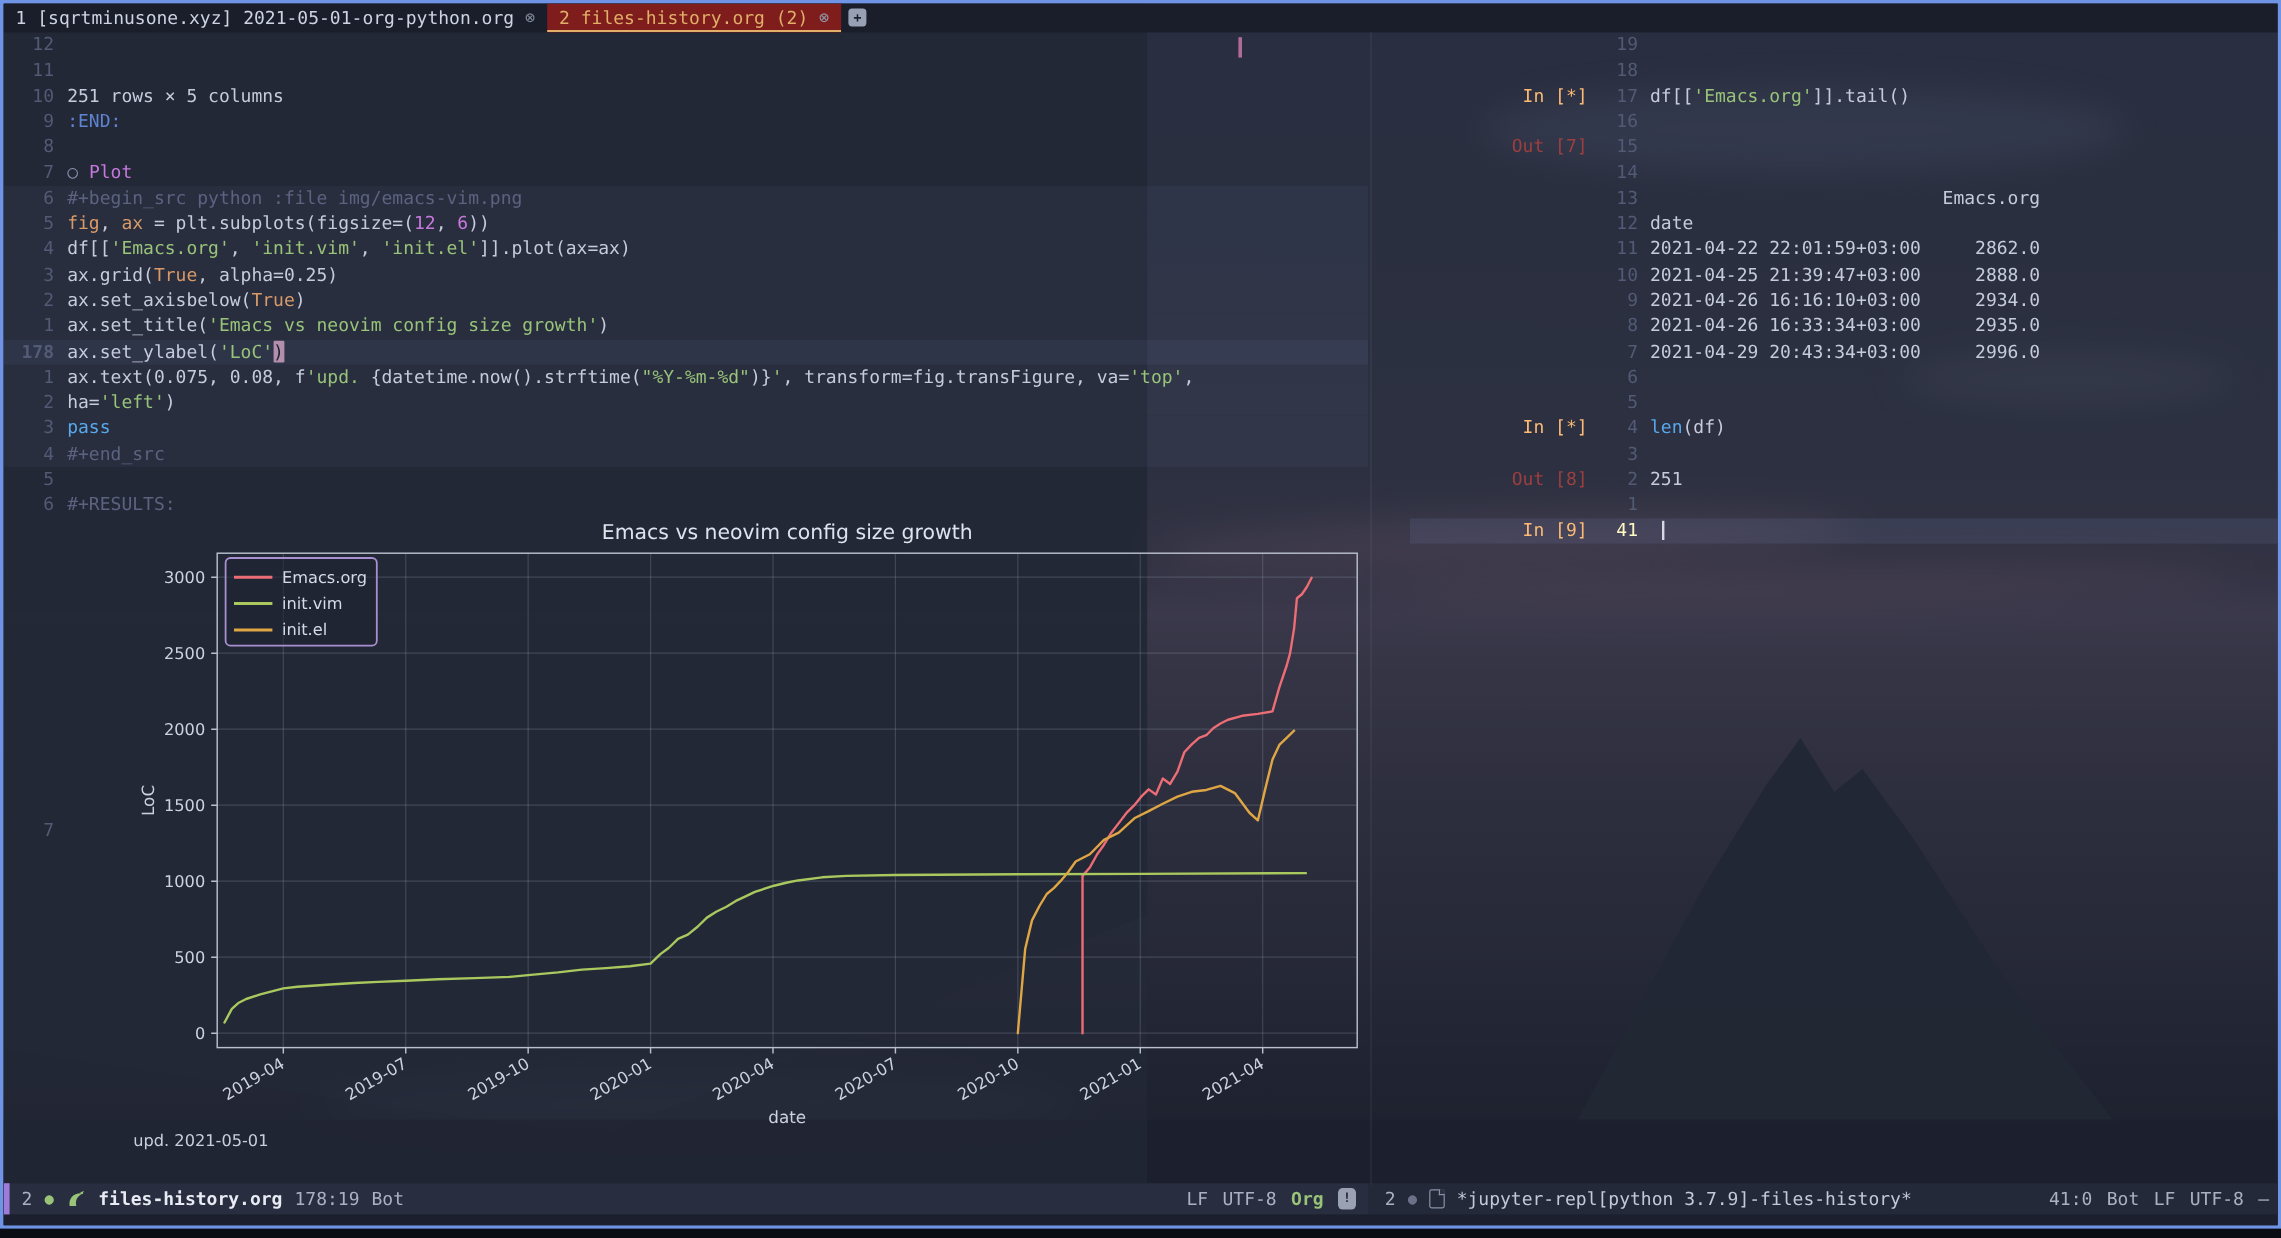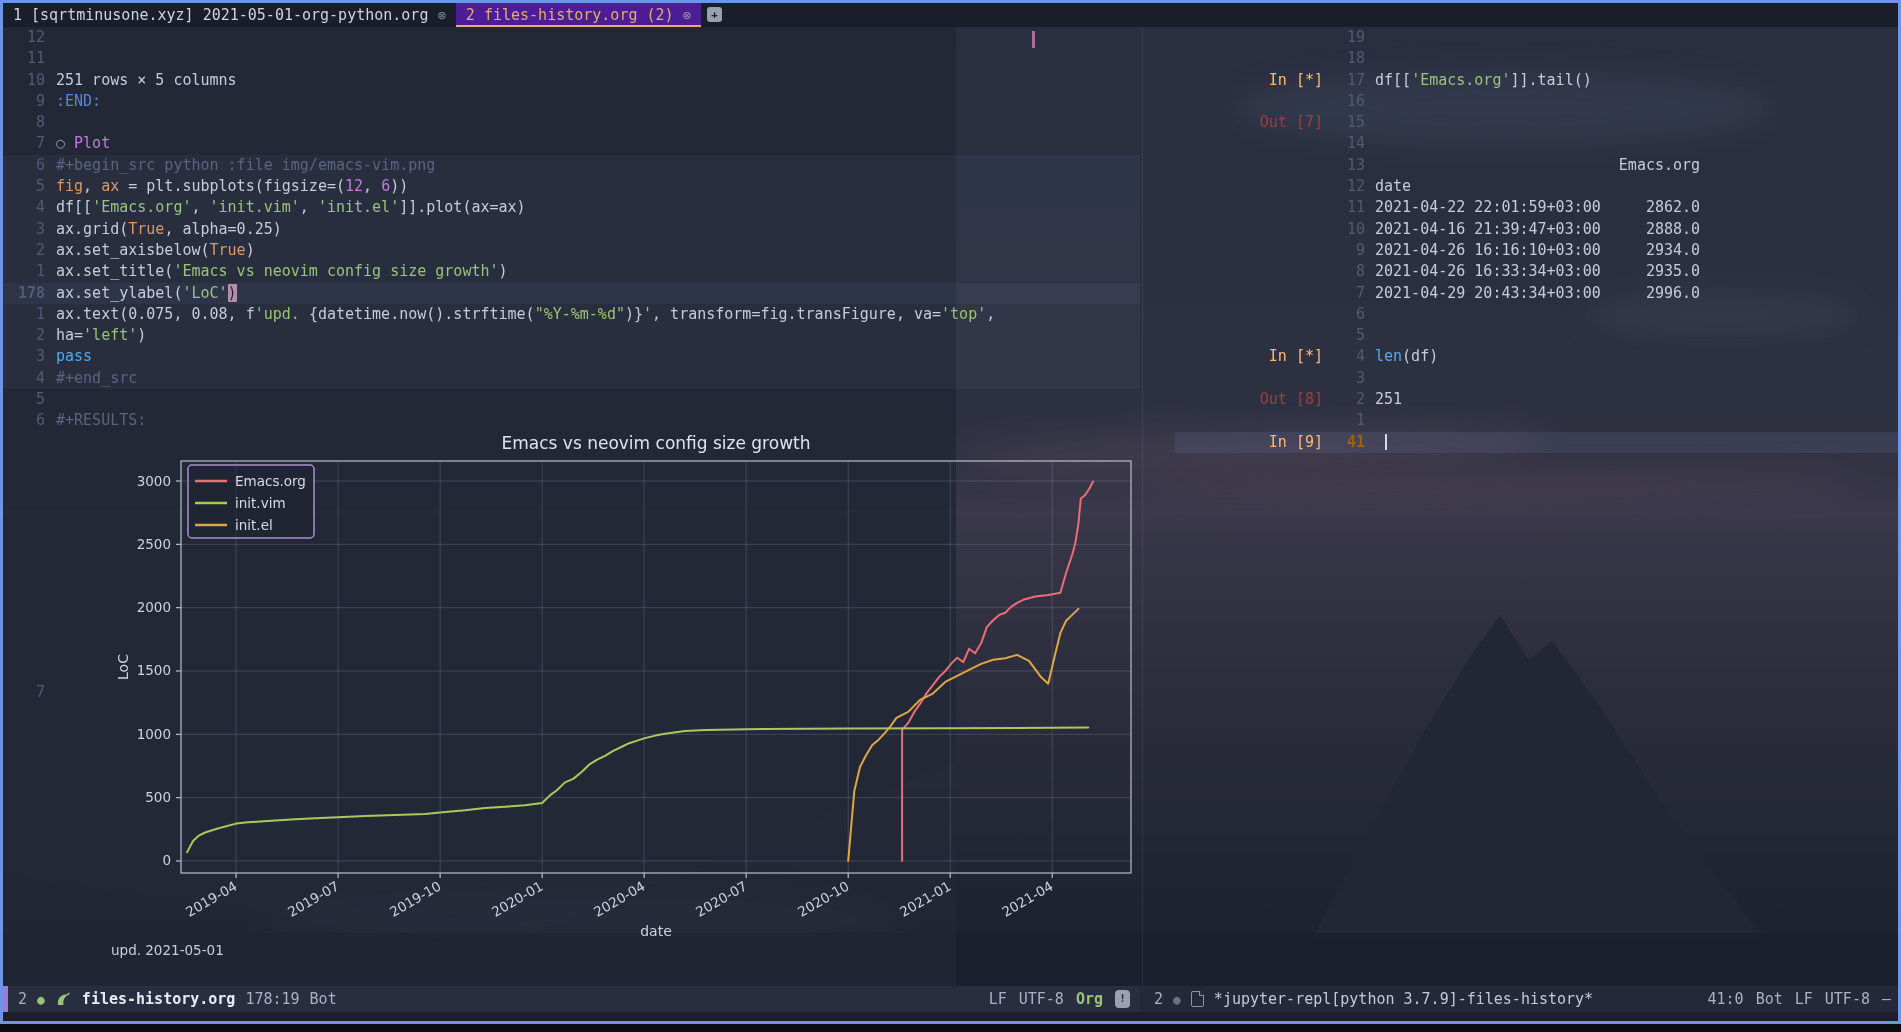--- a/index.html
+++ b/index.html
@@ -21,21 +21,21 @@
   #mountain{position:absolute;left:1300px;top:612px;width:470px;height:322px;background:#20242f;opacity:.96;
     clip-path:polygon(2% 100%,25% 38%,36% 12%,42% 0,48% 14%,53% 8%,62% 26%,78% 62%,98% 100%);}
   #sea{position:absolute;left:0;right:0;top:930px;height:96px;background:#131620;opacity:.92;}
   #tint{position:absolute;inset:0;background:rgba(37,42,58,.55);}
   #leftbg{position:absolute;left:0;top:24px;width:953px;height:959px;background:rgba(36,41,57,.55);}
   
   #tabbar{position:absolute;left:0;top:0;width:100%;height:24px;background:#191e2a;
           display:flex;align-items:stretch;font-size:15px;color:#ced3e2;}
   .tab{display:flex;align-items:center;padding:0 10px;gap:9px;white-space:pre;}
   .tab .close{color:#7e8699;font-size:14px;}
-  .tab.active{background:#4c1d95;color:#e0af68;box-shadow:inset 0 -2px 0 #e0af68;}
+  .tab.active{background:#7f1d1d;color:#e0af68;box-shadow:inset 0 -2px 0 #e0af68;}
   .tab.active .close{color:#8f96a6;}
   #newtab{width:15px;height:15px;margin:4px 0 0 6px;border-radius:3px;background:#98a0b4;
           color:#1a1f2b;font-size:11px;line-height:15px;text-align:center;font-weight:bold;}
   
   .pane{position:absolute;font-size:15px;line-height:21.3px;}
   .row{height:21.3px;display:flex;align-items:center;white-space:pre;}
   .row pre{margin:0;font:inherit;}
   #left-pane{left:0;top:24px;width:1137px;}
   #left-pane .ln{flex:none;width:39px;margin-left:3px;text-align:right;color:#525a75;}
   #left-pane pre{margin-left:11px;color:#c6cbdc;}
@@ -47,21 +47,21 @@
   .dr{color:#5f83cf}
   .cur{background:#b48ead;color:#1d2230;border-radius:1px;}
   #plot-ln{position:absolute;left:3px;top:680px;width:39px;text-align:right;color:#525a75;font-size:15px;}
   
   #right-pane{left:1172px;top:24px;width:758px;}
   #right-pane .prompt{flex:none;width:148px;text-align:right;}
   .pt-in{color:#fdba74;}
   .pt-out{color:#9e3f3f;}
   #right-pane .ln{flex:none;width:42px;text-align:right;color:#525a75;}
   #right-pane pre{margin-left:10px;color:#ccd1e0;}
-  #right-pane .row.current .ln{color:#a16207;font-weight:bold;}
+  #right-pane .row.current .ln{color:#fef9c3;font-weight:normal;}
   .cursorbar{display:inline-block;width:2px;height:16px;background:#d6d9e4;margin-left:10px;}
   #stray-cursor{position:absolute;left:-143px;top:4px;width:3px;height:17px;background:#c678a8;opacity:.85;}
   #divider{position:absolute;left:1139px;top:24px;width:1px;height:962px;background:rgba(190,200,230,.10);}
   
   #chart-box{position:absolute;left:95px;top:428px;width:1060px;height:545px;}
   
   .modeline{position:absolute;top:983px;height:26px;display:flex;align-items:center;
             font-size:15px;color:#aab1c4;gap:10px;box-sizing:border-box;}
   #modeline-left{left:0;width:1137px;background:#282d3f;}
   #modeline-right{left:1137px;width:761px;background:rgba(40,45,62,.72);padding-left:14px;}
@@ -201,21 +201,21 @@
     <div id="right-lines">
         <div class="row"><span class="prompt pt-in"></span><span class="ln">19</span><pre></pre></div>
         <div class="row"><span class="prompt pt-in"></span><span class="ln">18</span><pre></pre></div>
         <div class="row"><span class="prompt pt-in">In [*]</span><span class="ln">17</span><pre><span class="d">df[[</span><span class="s">'Emacs.org'</span><span class="d">]].tail()</span></pre></div>
         <div class="row"><span class="prompt pt-in"></span><span class="ln">16</span><pre></pre></div>
         <div class="row"><span class="prompt pt-out">Out [7]</span><span class="ln">15</span><pre></pre></div>
         <div class="row"><span class="prompt pt-in"></span><span class="ln">14</span><pre></pre></div>
         <div class="row"><span class="prompt pt-in"></span><span class="ln">13</span><pre><span class="d">                           Emacs.org</span></pre></div>
         <div class="row"><span class="prompt pt-in"></span><span class="ln">12</span><pre><span class="d">date</span></pre></div>
         <div class="row"><span class="prompt pt-in"></span><span class="ln">11</span><pre><span class="d">2021-04-22 22:01:59+03:00     2862.0</span></pre></div>
-        <div class="row"><span class="prompt pt-in"></span><span class="ln">10</span><pre><span class="d">2021-04-16 21:39:47+03:00     2888.0</span></pre></div>
+        <div class="row"><span class="prompt pt-in"></span><span class="ln">10</span><pre><span class="d">2021-04-25 21:39:47+03:00     2888.0</span></pre></div>
         <div class="row"><span class="prompt pt-in"></span><span class="ln">9</span><pre><span class="d">2021-04-26 16:16:10+03:00     2934.0</span></pre></div>
         <div class="row"><span class="prompt pt-in"></span><span class="ln">8</span><pre><span class="d">2021-04-26 16:33:34+03:00     2935.0</span></pre></div>
         <div class="row"><span class="prompt pt-in"></span><span class="ln">7</span><pre><span class="d">2021-04-29 20:43:34+03:00     2996.0</span></pre></div>
         <div class="row"><span class="prompt pt-in"></span><span class="ln">6</span><pre></pre></div>
         <div class="row"><span class="prompt pt-in"></span><span class="ln">5</span><pre></pre></div>
         <div class="row"><span class="prompt pt-in">In [*]</span><span class="ln">4</span><pre><span class="b">len</span><span class="d">(df)</span></pre></div>
         <div class="row"><span class="prompt pt-in"></span><span class="ln">3</span><pre></pre></div>
         <div class="row"><span class="prompt pt-out">Out [8]</span><span class="ln">2</span><pre><span class="d">251</span></pre></div>
         <div class="row"><span class="prompt pt-in"></span><span class="ln">1</span><pre></pre></div>
         <div class="row current"><span class="prompt pt-in">In [9]</span><span class="ln">41</span><pre></pre><span class="cursorbar"></span></div>

